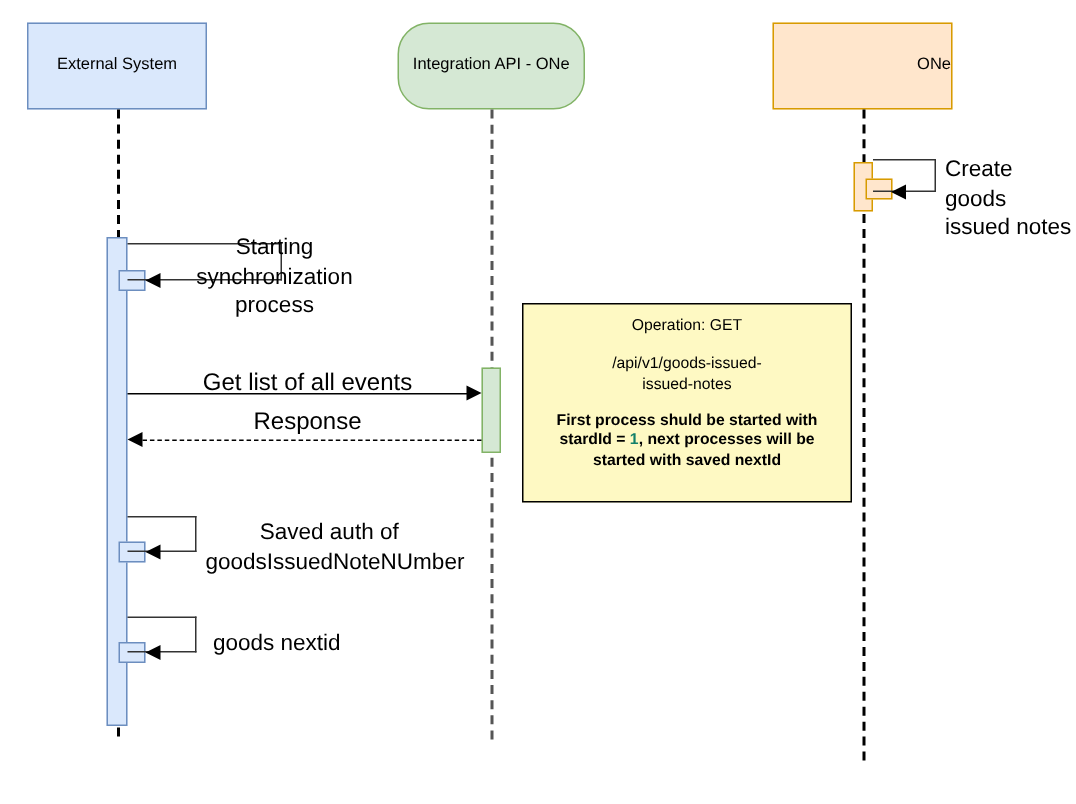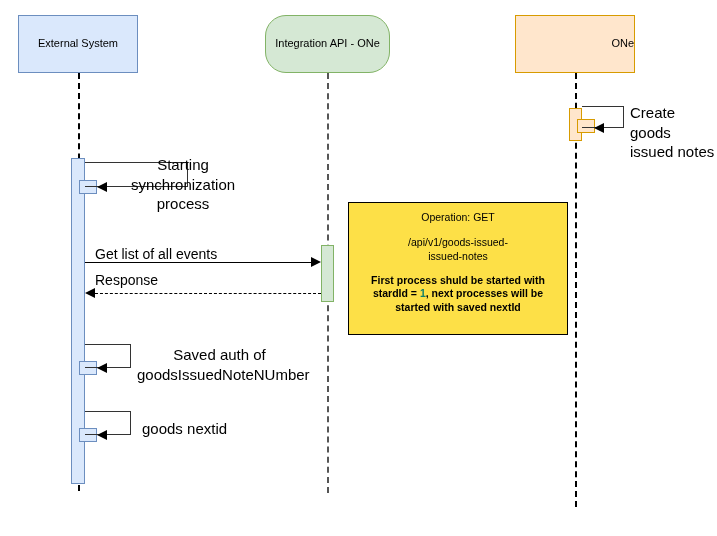--- a/index.html
+++ b/index.html
@@ -96,23 +96,23 @@
   .arrowhead {
     position: absolute;
     width: 0; height: 0;
     border-top: 5px solid transparent;
     border-bottom: 5px solid transparent;
   }
   .arrow-right { border-left: 10px solid #000000; }
   .arrow-left  { border-right: 10px solid #000000; }
   .msg-label {
     position: absolute;
-    font-size: 14px;
-    color: #000000;
-    text-align: left;
+    font-size: 16px;
+    color: #000000;
+    text-align: center;
     line-height: 1.25;
   }
   
   .selfcall {
     position: absolute;
     box-sizing: border-box;
     border-top: 1.4px solid #333333;
     border-right: 1.4px solid #333333;
     border-bottom: 1.4px solid #333333;
     border-left: 0;
@@ -128,21 +128,21 @@
     color: #000000;
     line-height: 1.3;
   }
   .self-label-center { text-align: center; }
   .self-label-left   { text-align: left; }
   
   .note-box {
     position: absolute;
     box-sizing: border-box;
     left: 348px; top: 202px; width: 220px; height: 133px;
-    background: #fde047;
+    background: #fef9c3;
     border: 1.4px solid #000000;
     padding: 8px 7px 6px 7px;
     font-size: 10.5px;
     color: #000000;
     text-align: center;
     line-height: 1.32;
   }
   .note-para { margin: 0; }
   .note-gap  { height: 11px; }
   .note-gap2 { height: 10px; }

